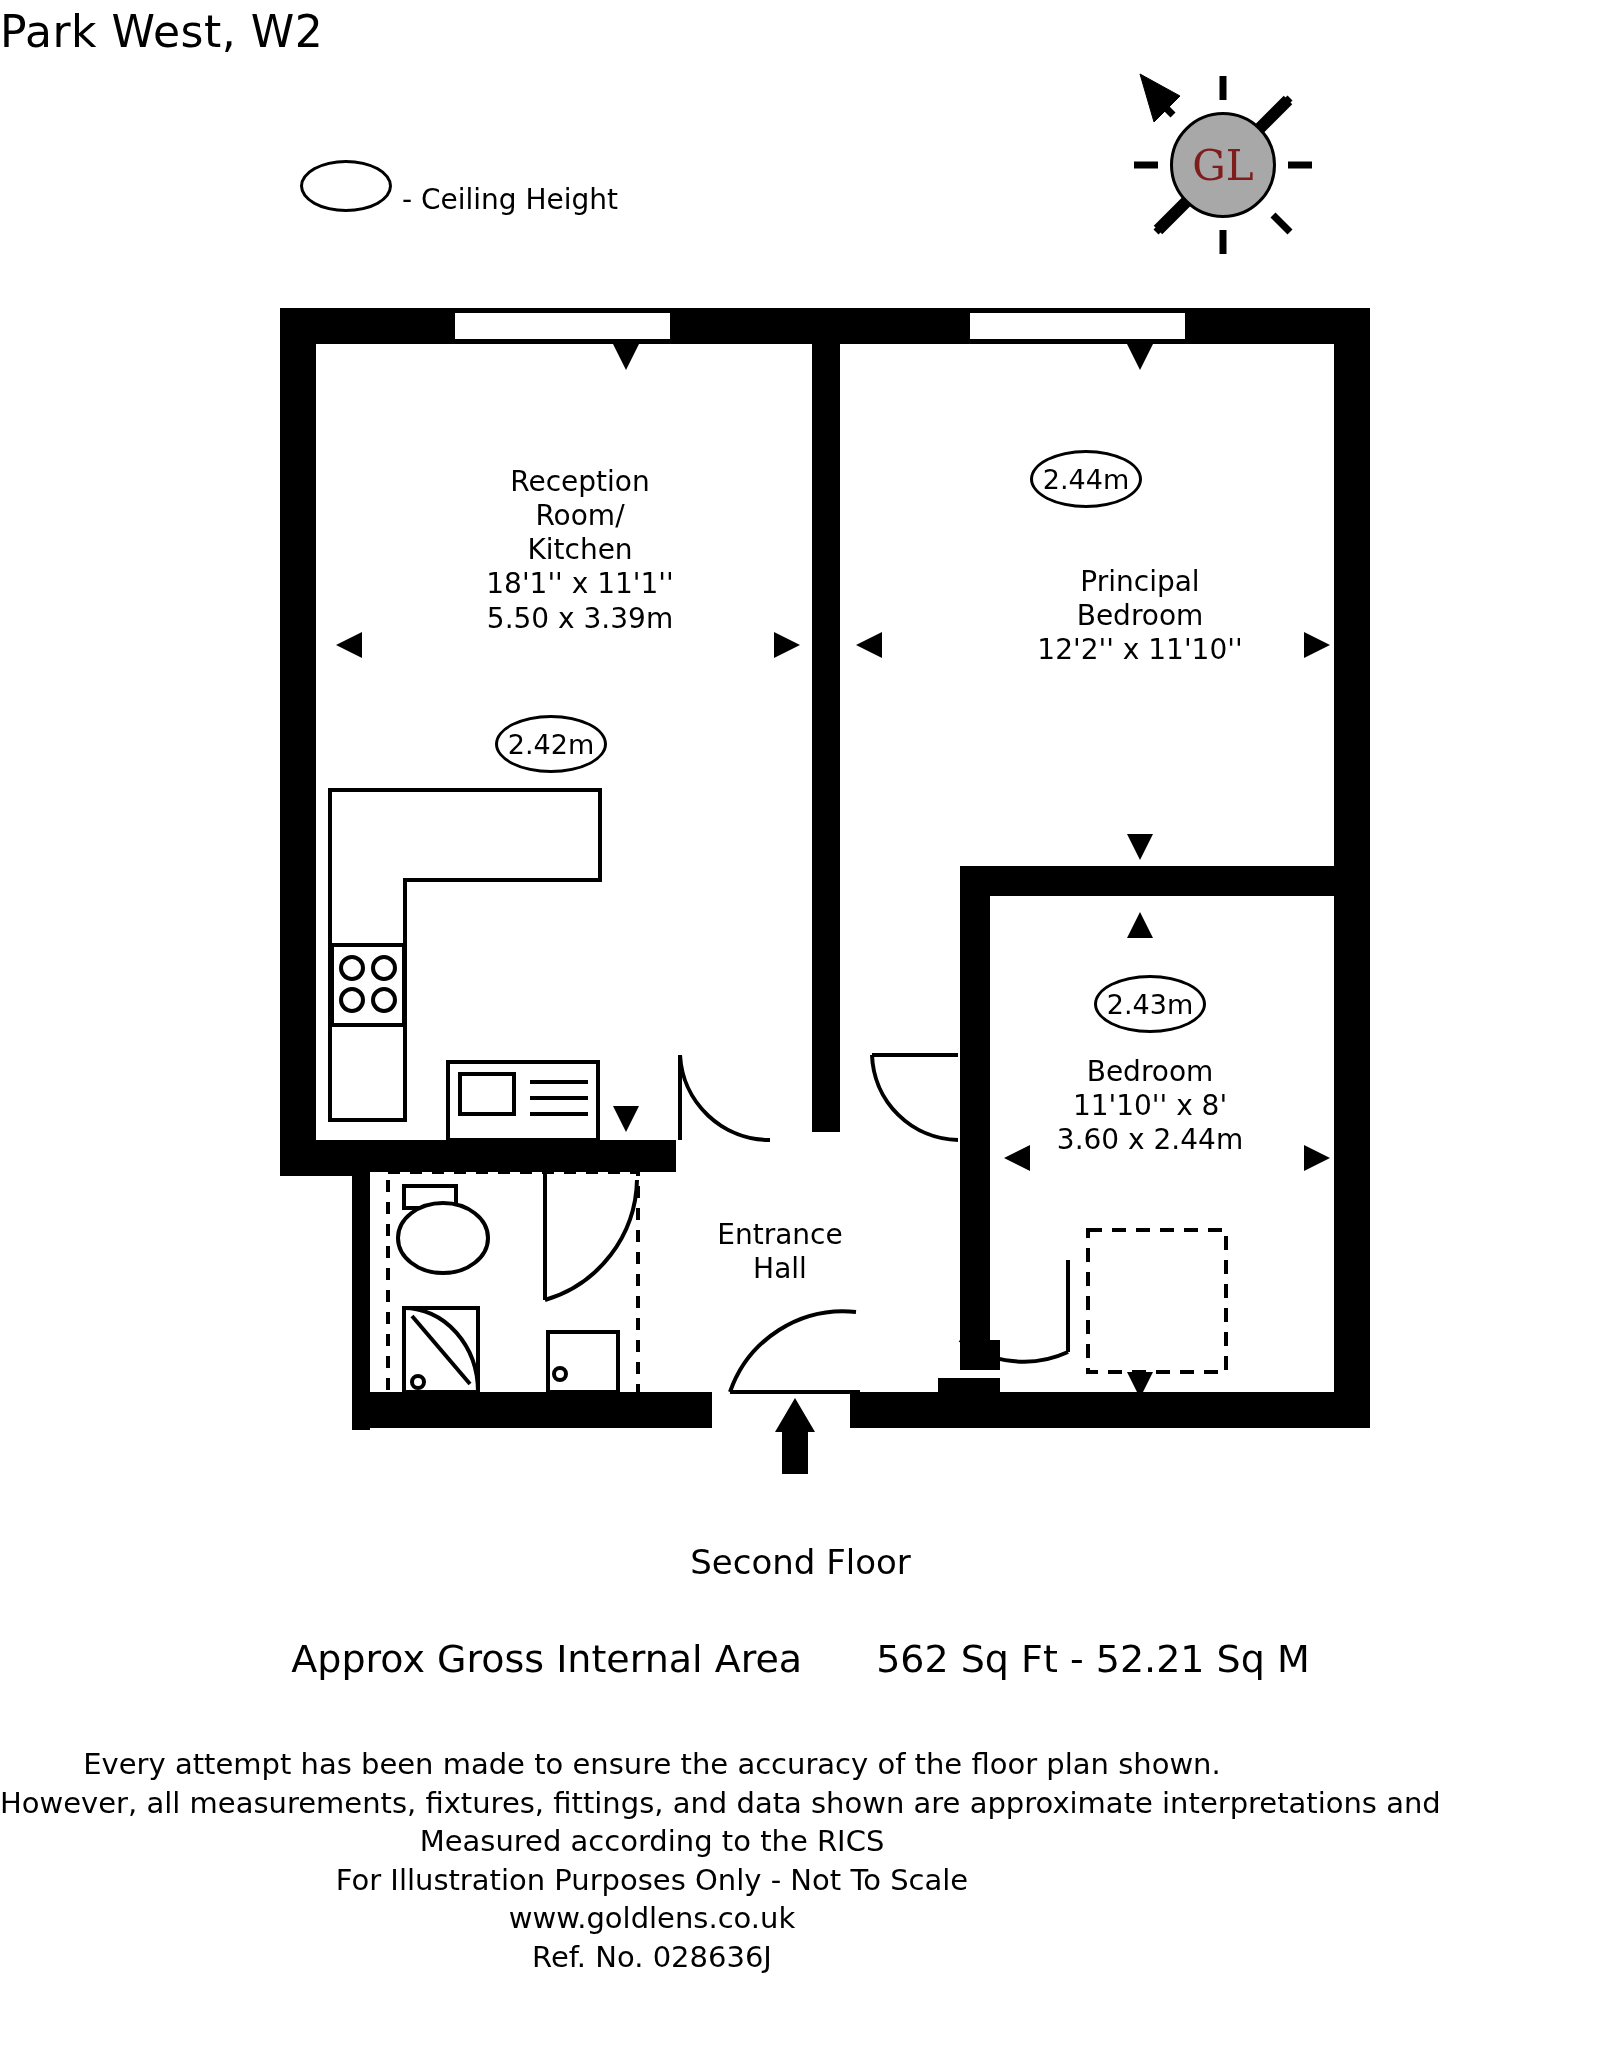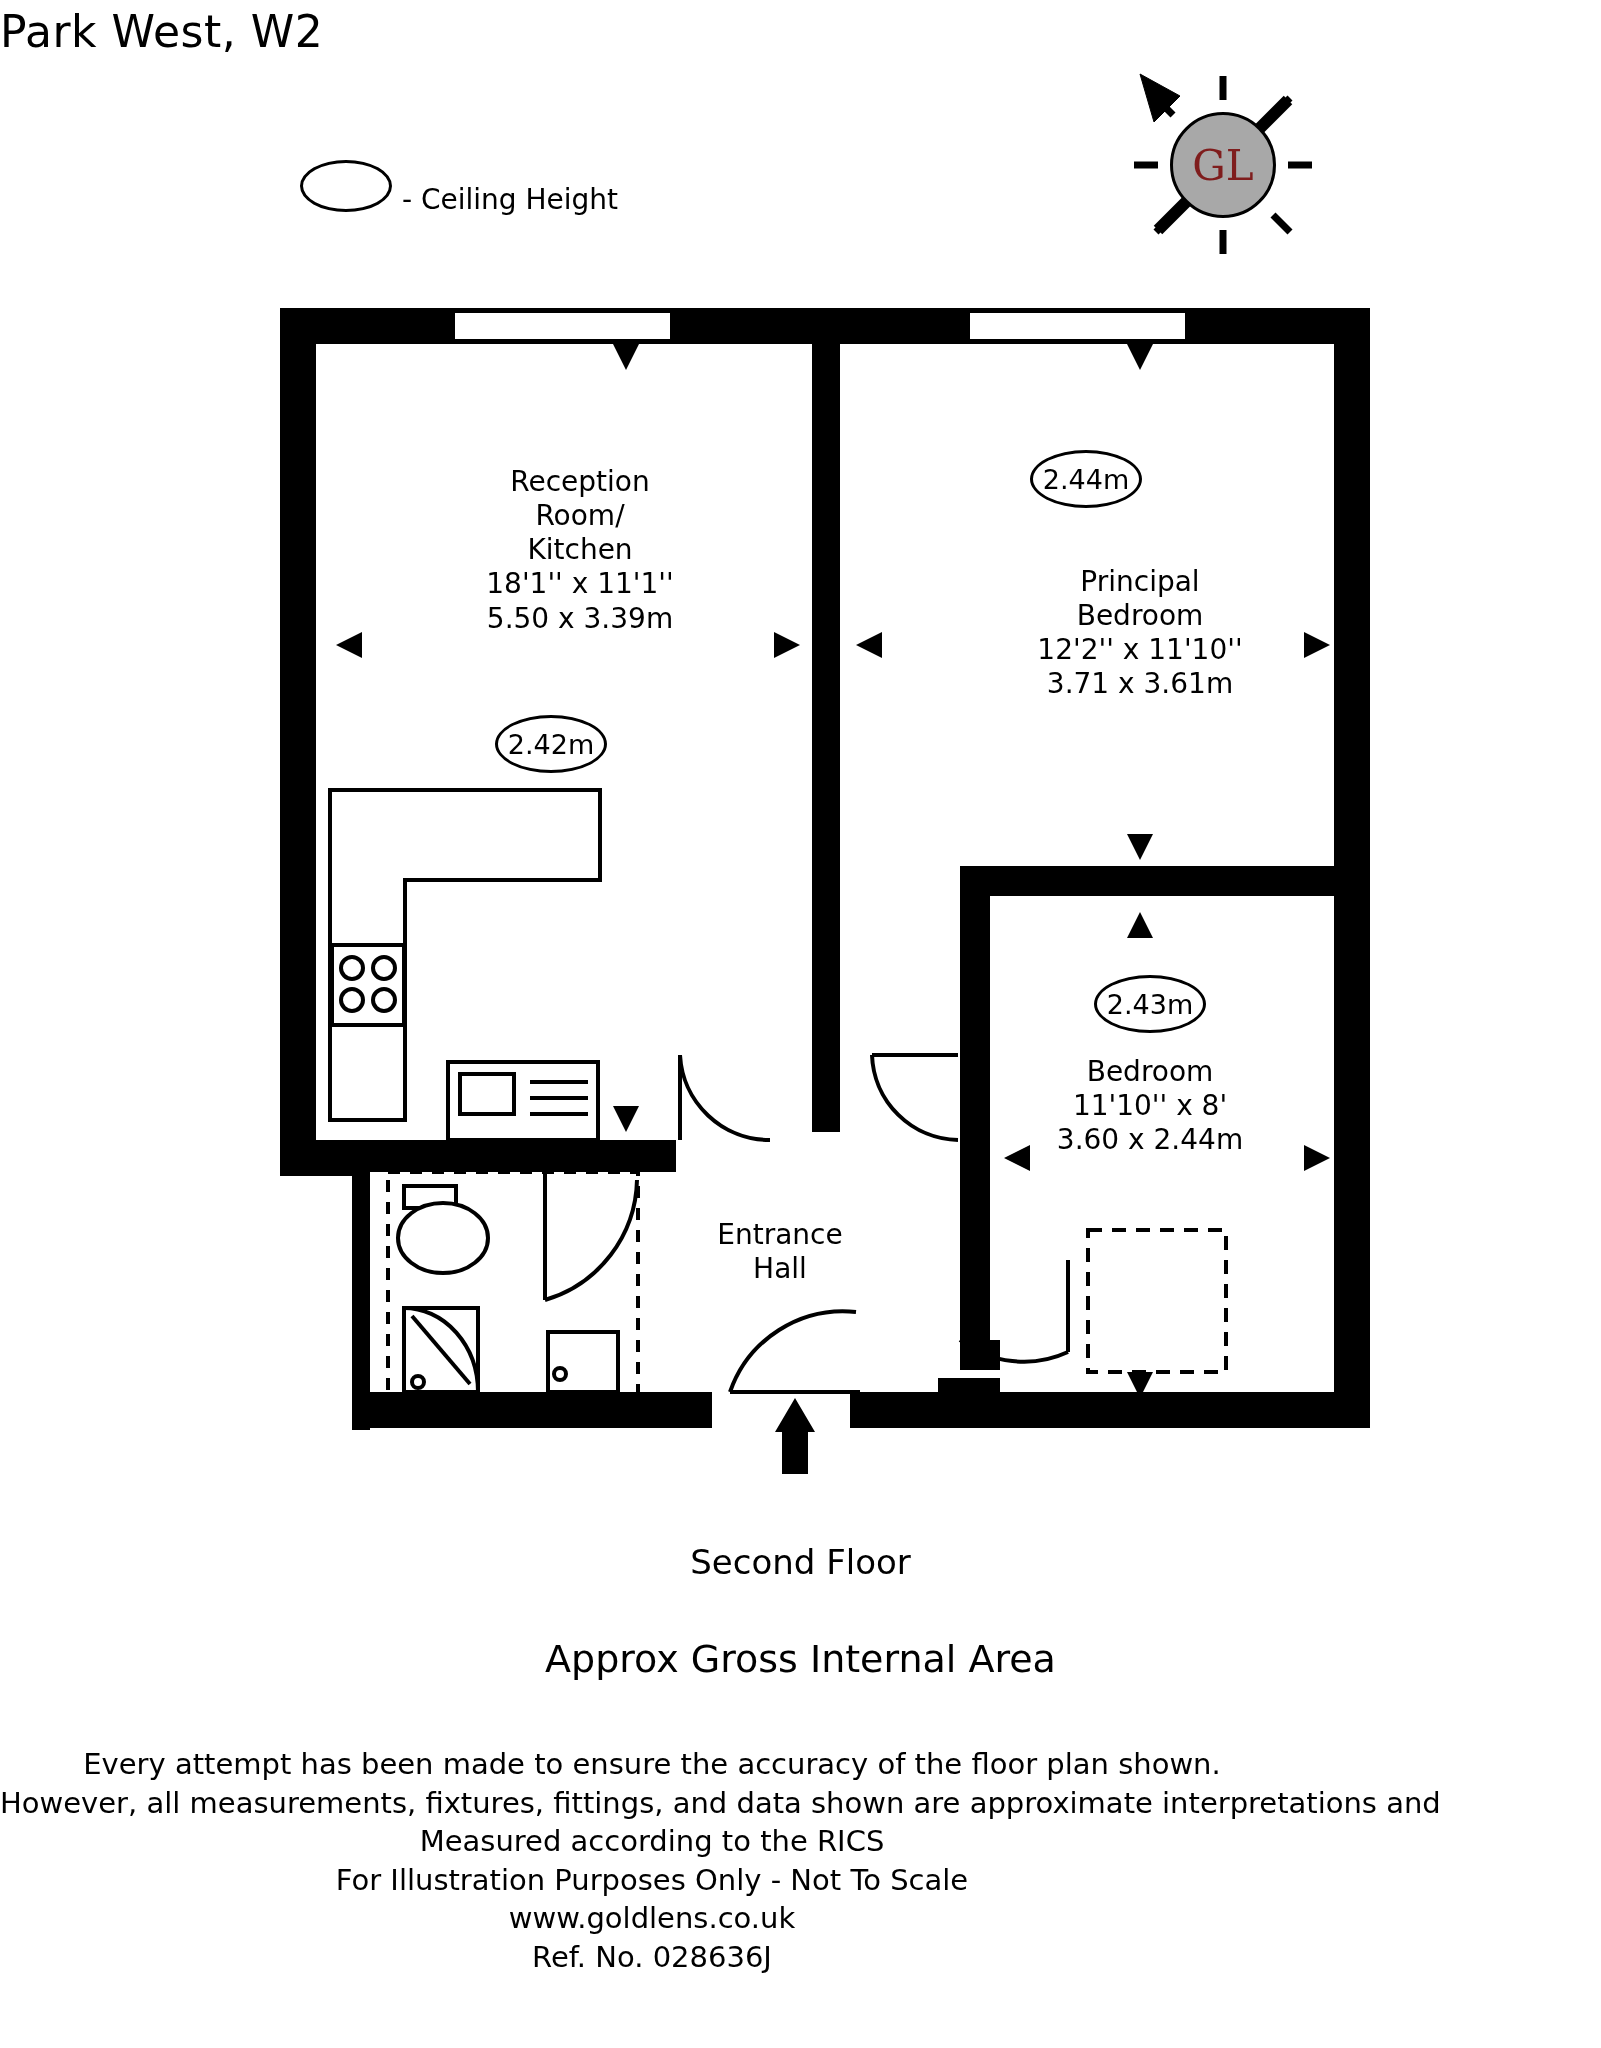--- a/index.html
+++ b/index.html
@@ -265,40 +265,40 @@
   <div>Kitchen</div>
   <div>18'1'' x 11'1''</div>
   <div>5.50 x 3.39m</div>
 </div>
 <div class="ceiling" style="left:495px; top:715px;">2.42m</div>
 
 <div class="roomtext" style="left:940px; top:565px; width:400px;">
   <div>Principal</div>
   <div>Bedroom</div>
   <div>12'2'' x 11'10''</div>
-  <div>3.71 x 3.61m</div>
 </div>
 <div class="ceiling" style="left:1030px; top:450px;">2.44m</div>
 
 <div class="roomtext" style="left:1000px; top:1055px; width:300px;">
   <div>Bedroom</div>
   <div>11'10'' x 8'</div>
   <div>3.60 x 2.44m</div>
 </div>
 <div class="ceiling" style="left:1094px; top:975px;">2.43m</div>
 
 <div class="roomtext" style="left:650px; top:1218px; width:260px;">
   <div>Entrance</div>
   <div>Hall</div>
 </div>
 
 <div class="floor-label">Second Floor</div>
 
 <div class="area-row">
   <span>Approx Gross Internal Area</span>
+  <span>562 Sq Ft  - 52.21 Sq M</span>
 </div>
 
 <div class="disclaimer">
   <div>Every attempt has been made to ensure the accuracy of the floor plan shown.</div>
   <div>However, all measurements, fixtures, fittings, and data shown are approximate interpretations and</div>
   <div>Measured according to the RICS</div>
   <div>For Illustration Purposes Only - Not To Scale</div>
   <div>www.goldlens.co.uk</div>
   <div>Ref. No. 028636J</div>
 </div>

